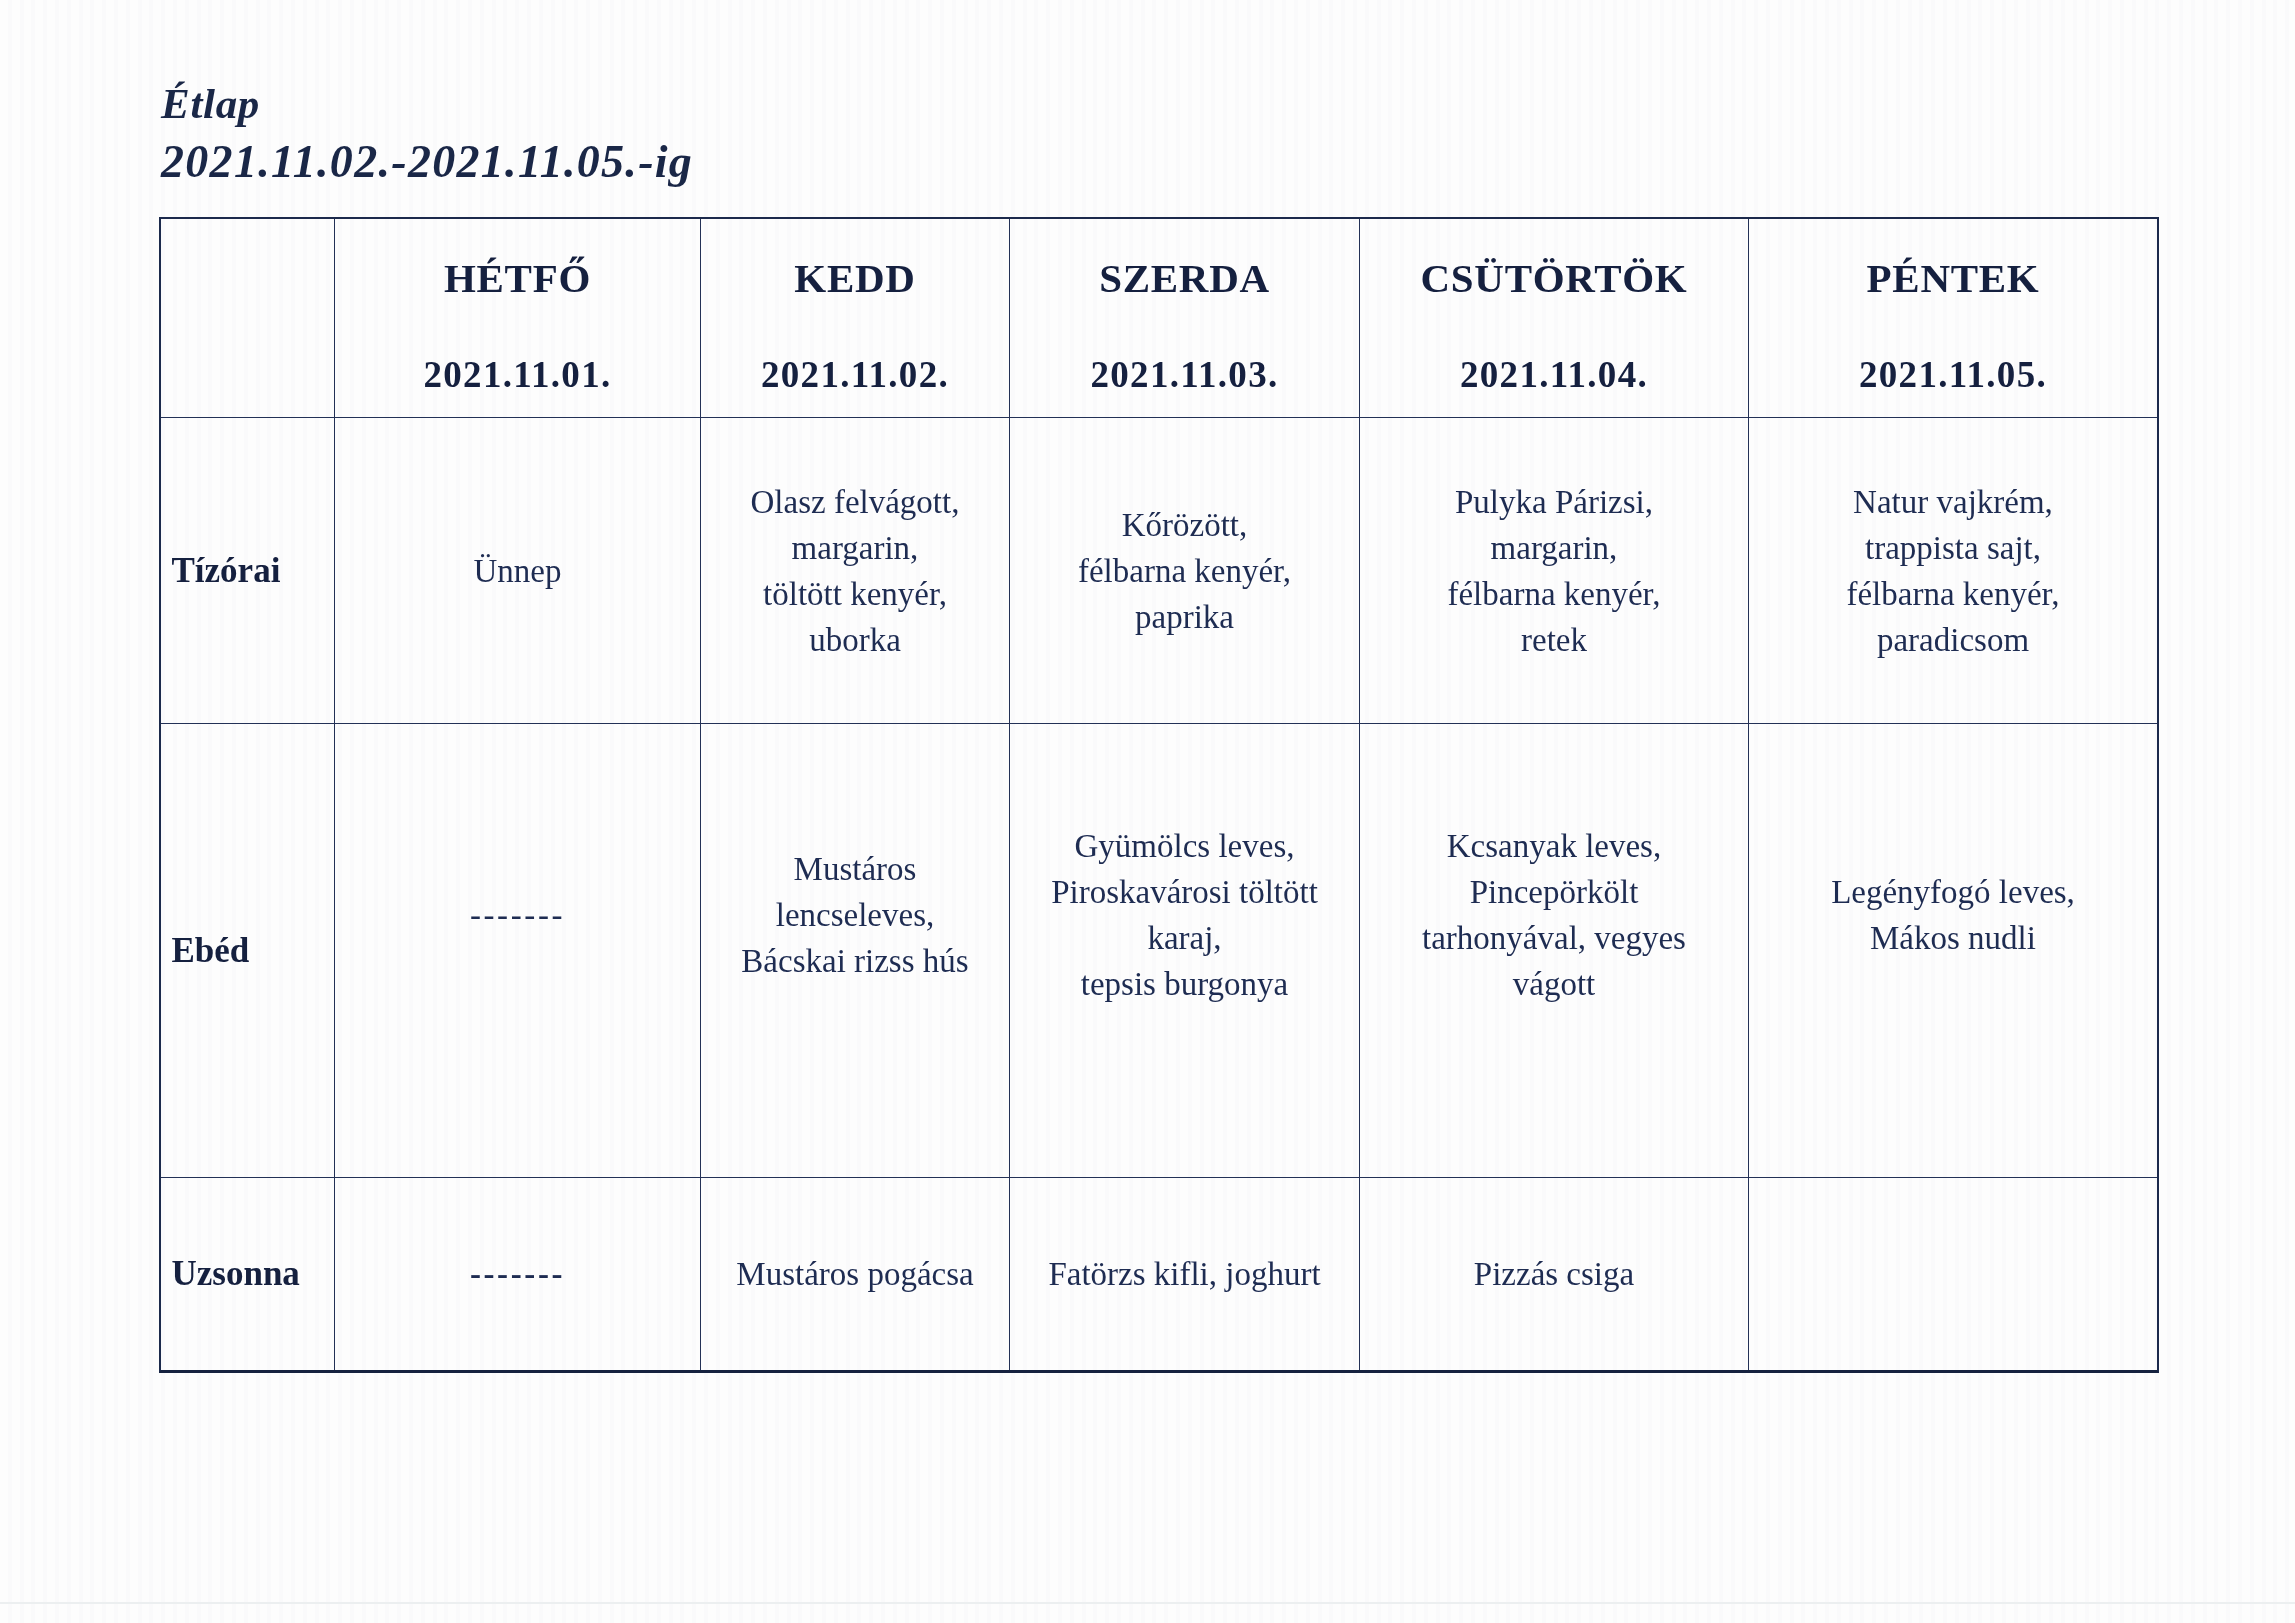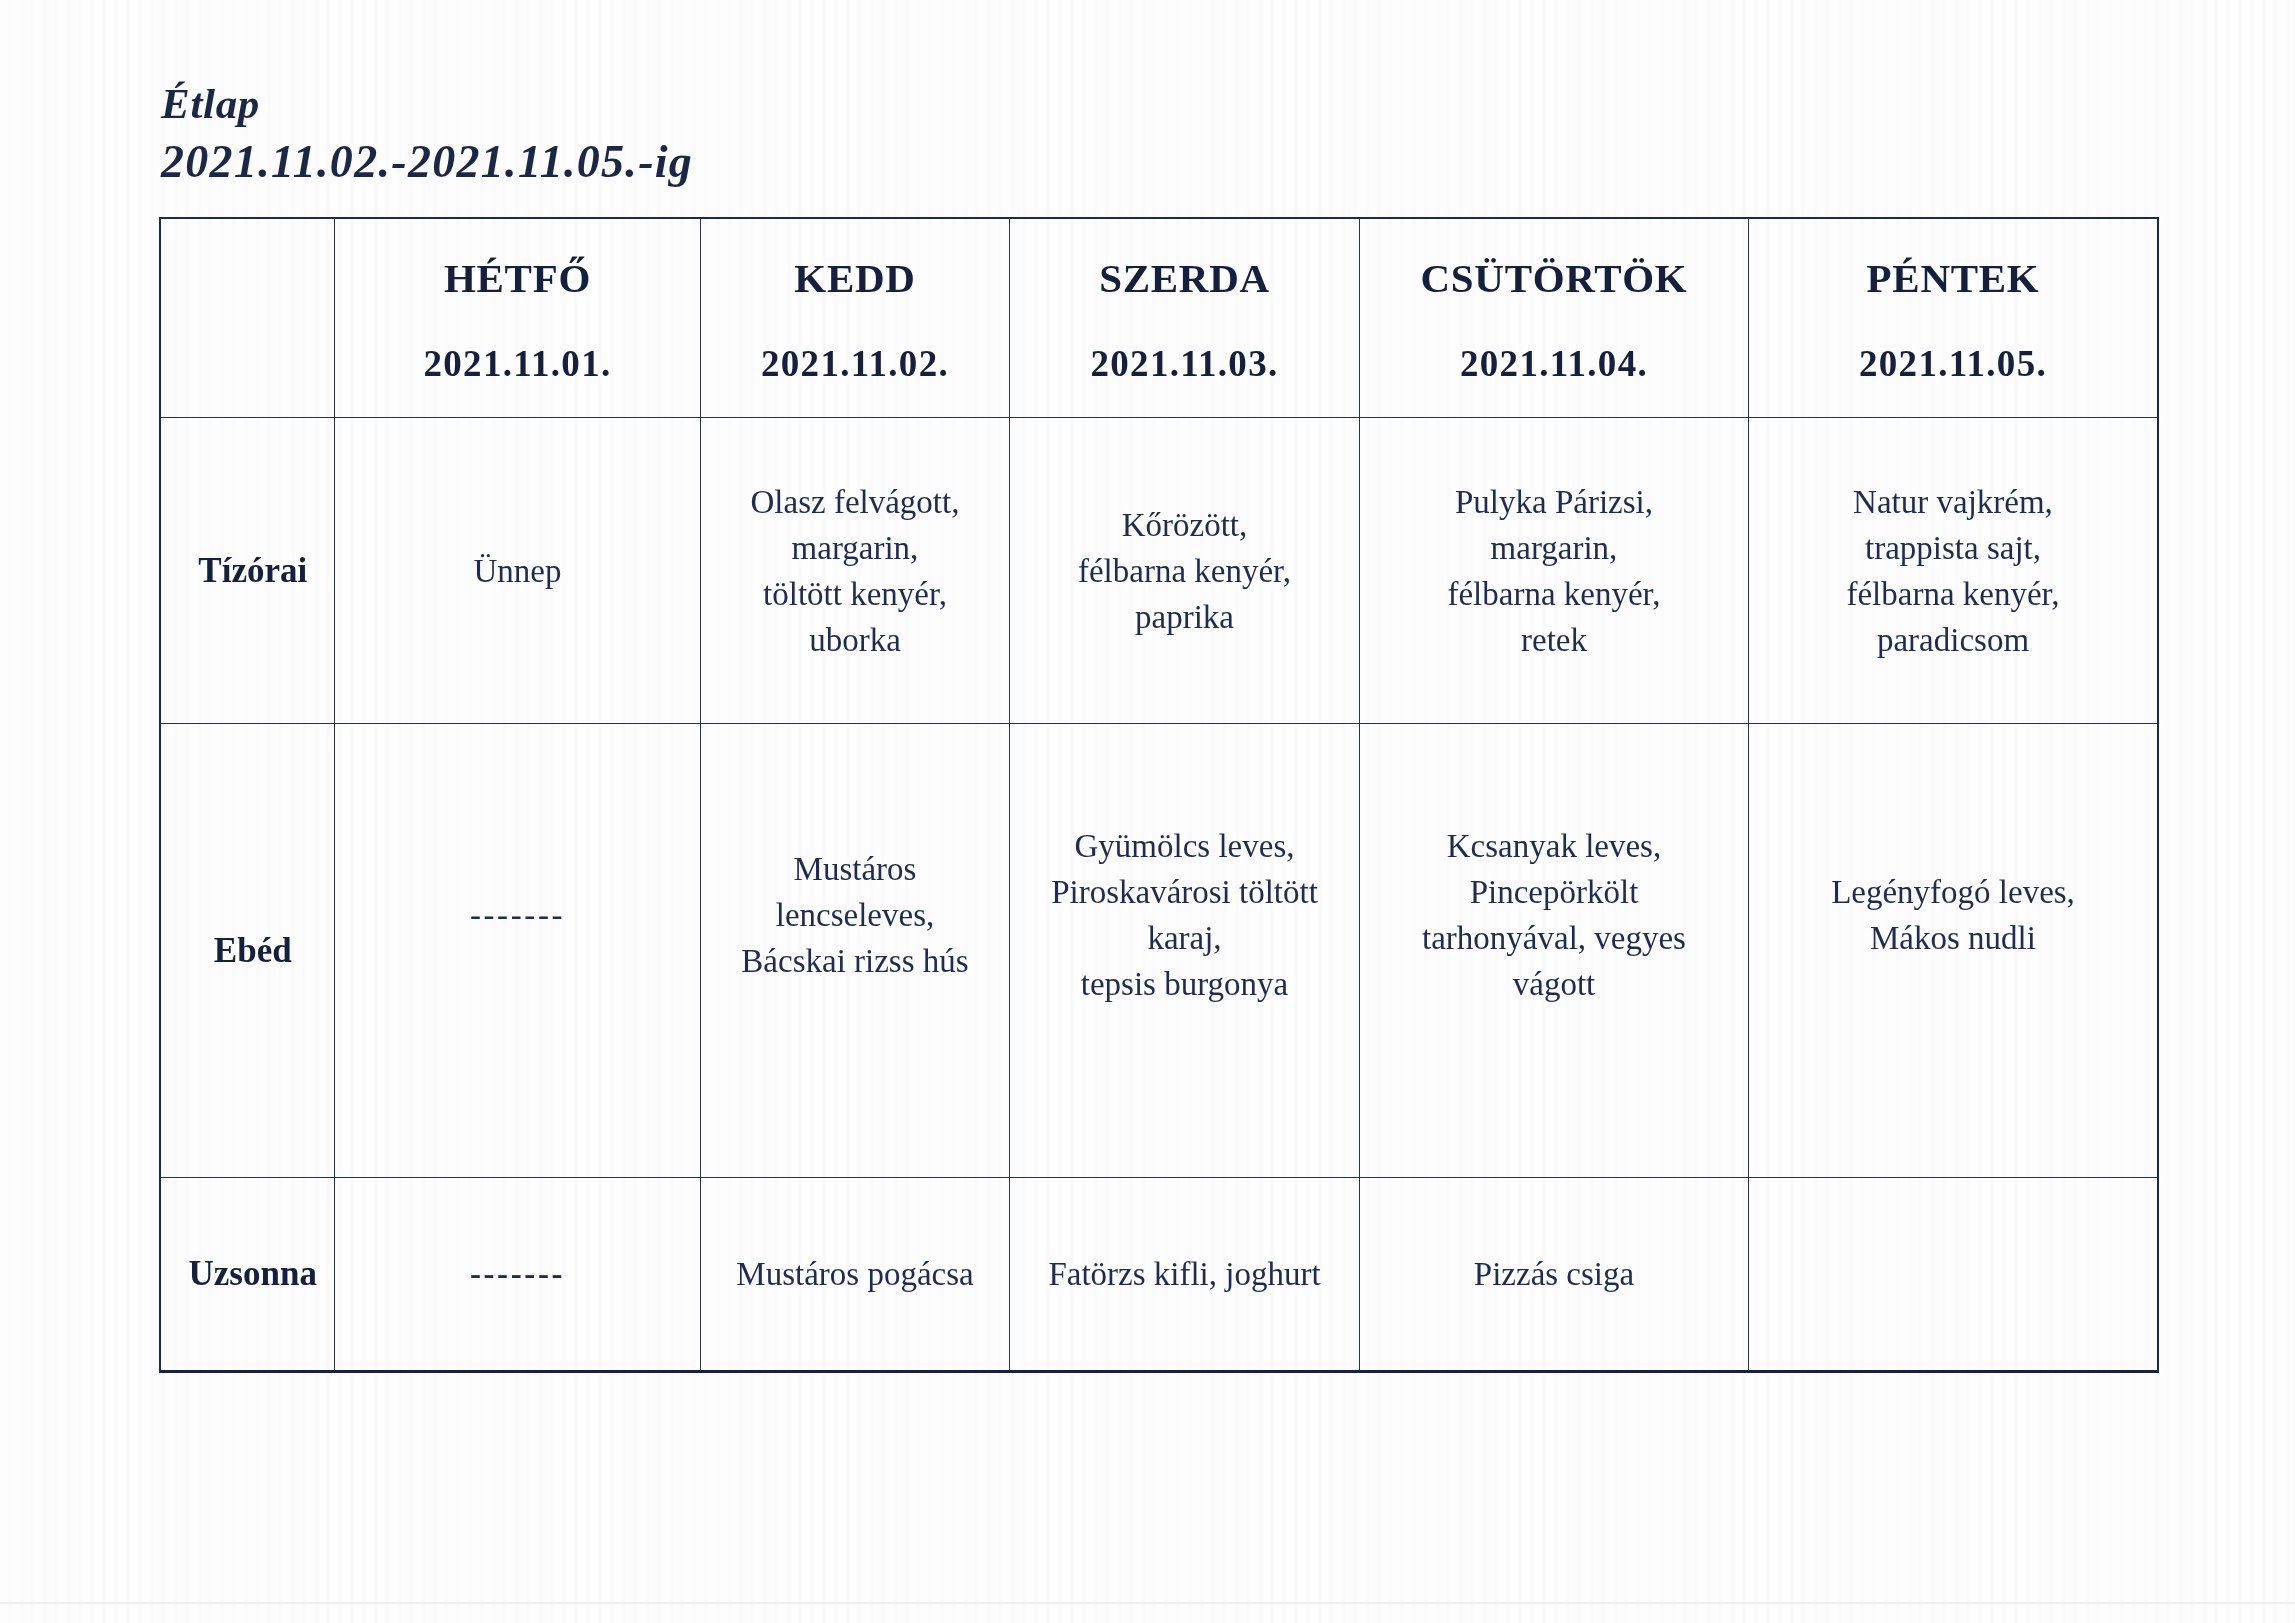--- a/index.html
+++ b/index.html
@@ -58,37 +58,37 @@
     justify-content:center;
     text-align:center;
     overflow:hidden;
   }
   .c5{border-right:none;}
   .r3{border-bottom:none;}
 
   
   .head{
     justify-content:space-between;
-    padding:35px 0 32px 0;
+    padding:35px 0 21px 0;
   }
   .day{
     font-size:41px; font-weight:bold;
     color:var(--ink-dark);
     letter-spacing:0.7px;
   }
   .date{
     font-size:37px; font-weight:bold;
     color:var(--ink-dark);
     letter-spacing:1.3px;
     margin-top:17px;
   }
 
   
   .rowlab{
-    align-items:center;
+    align-items:flex-start;
     padding-left:10.5px;
     text-align:left;
   }
   .rowlab .lab{
     font-size:35px; font-weight:bold;
     color:var(--ink-dark);
   }
 
   
   .cell-text{

